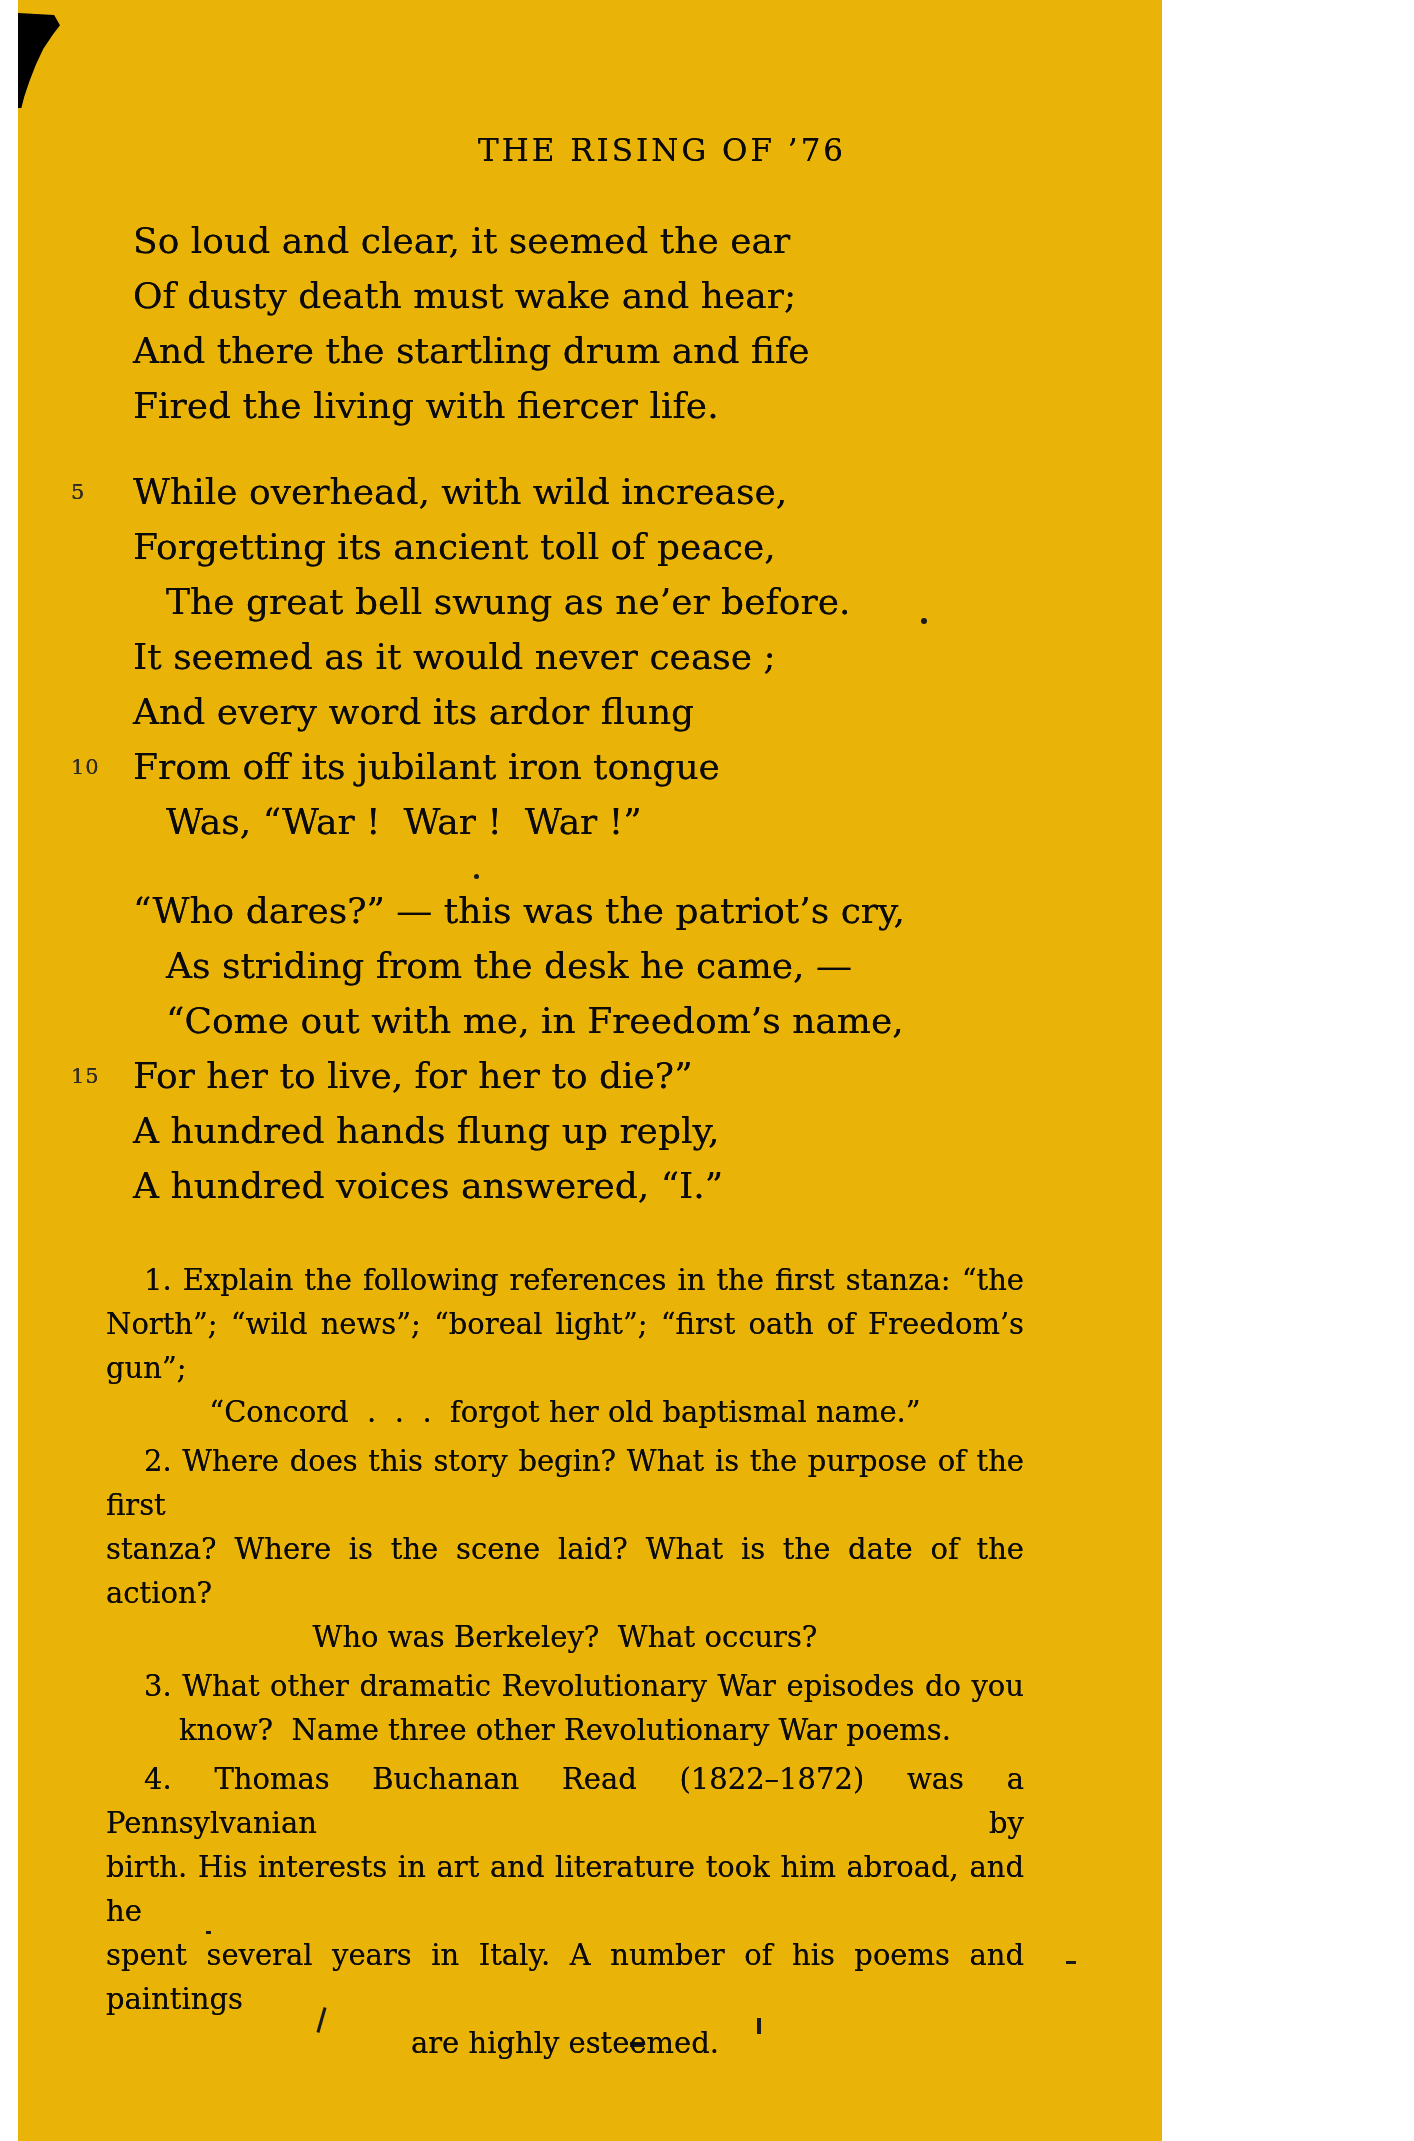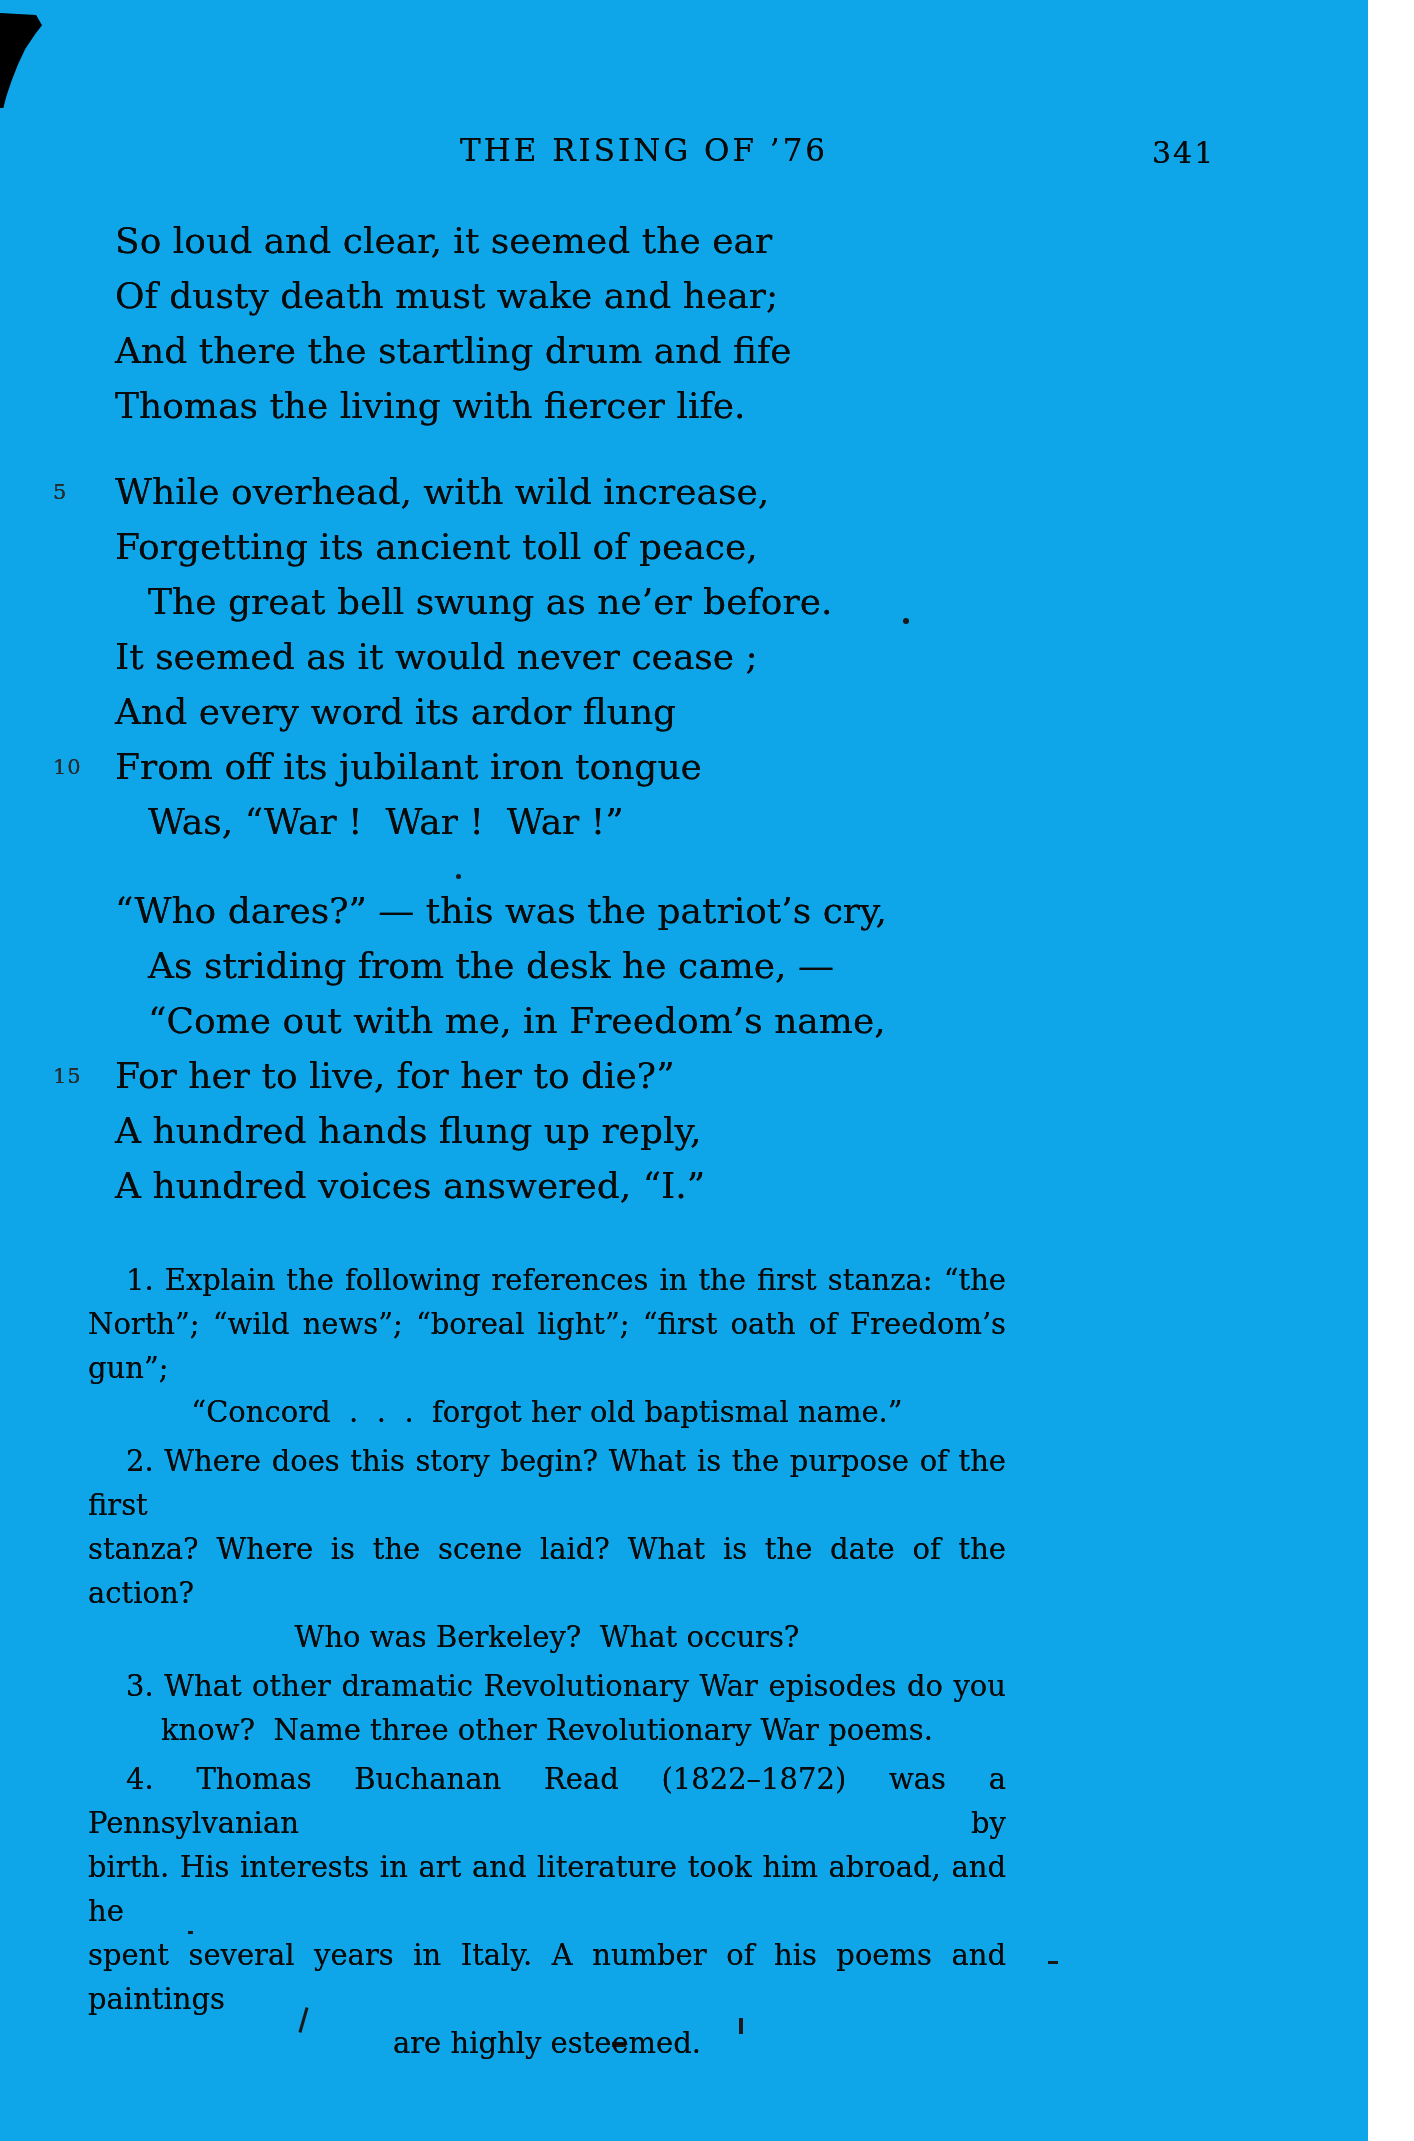--- a/index.html
+++ b/index.html
@@ -1,18 +1,18 @@
 <!DOCTYPE html>
 <html><head>
 <meta charset="utf-8">
 <style>
   html,body{margin:0;padding:0;background:#ffffff;}
   #page{
-    position:relative;width:1368px;height:2141px;background:#0ea5e9;overflow:hidden;
-    font-family:"DejaVu Serif","Liberation Serif",serif;color:#0a0a0a;
+    position:relative;width:1144px;height:2141px;background:#eab308;overflow:hidden;
+    font-family:"DejaVu Serif","Liberation Serif",serif;color:#0a0a0a;margin-left:18px;
   }
   .ink{text-shadow:0 0 0.6px rgba(0,0,0,0.75);}
   #header-title{
     position:absolute;left:460px;top:132px;font-size:31px;letter-spacing:3px;
     white-space:nowrap;
   }
   #page-number{
     position:absolute;left:1152px;top:135px;font-size:30px;letter-spacing:2px;
   }
   #poem{position:absolute;left:115px;top:0;width:900px;font-size:36px;}
@@ -57,21 +57,21 @@
   <div class="speck" style="left:612px;top:2042px;width:14px;height:5px;"></div>
 
   <div id="header-title" class="ink">THE RISING OF ’76</div>
   <div id="page-number" class="ink">341</div>
 
   <div id="poem" class="ink">
       <div class="stanza" style="top: 213px;">
         <div class="poem-line">So loud and clear, it seemed the ear</div>
         <div class="poem-line">Of dusty death must wake and hear;</div>
         <div class="poem-line">And there the startling drum and fife</div>
-        <div class="poem-line">Thomas the living with fiercer life.</div>
+        <div class="poem-line">Fired the living with fiercer life.</div>
       </div>
       <div class="stanza" style="top: 464px;">
         <div class="poem-line">While overhead, with wild increase,<span class="line-no">5</span></div>
         <div class="poem-line">Forgetting its ancient toll of peace,</div>
         <div class="poem-line indent">The great bell swung as ne’er before.</div>
         <div class="poem-line">It seemed as it would never cease ;</div>
         <div class="poem-line">And every word its ardor flung</div>
         <div class="poem-line">From off its jubilant iron tongue<span class="line-no">10</span></div>
         <div class="poem-line indent">Was, “War !  War !  War !”</div>
       </div>

